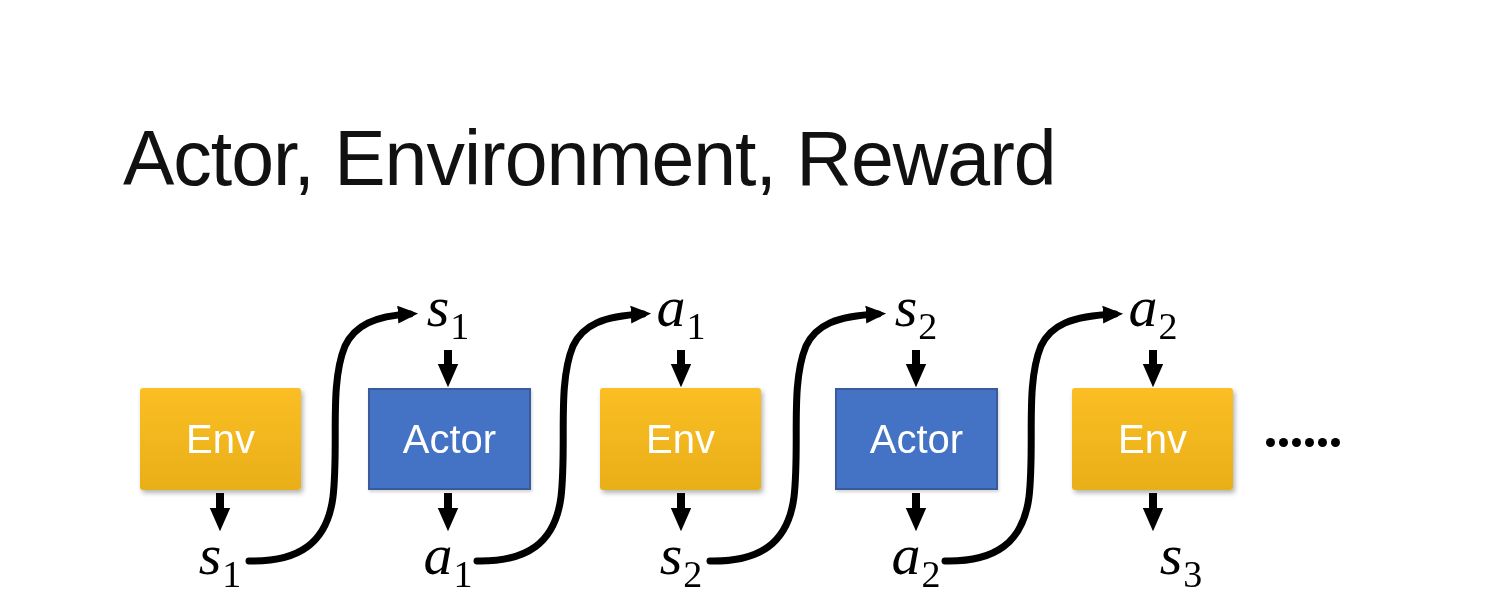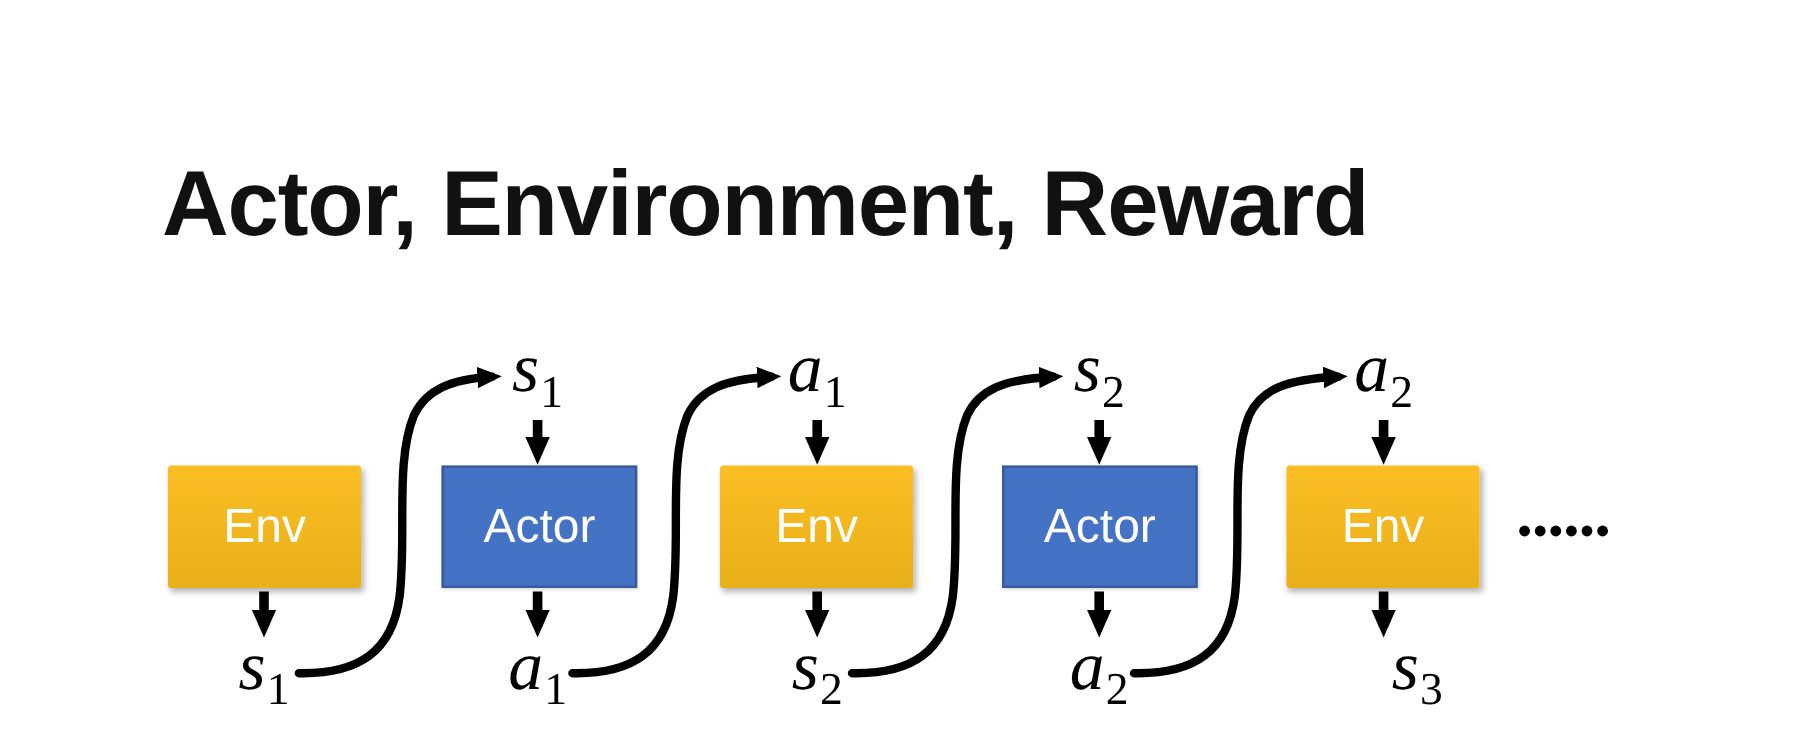--- a/index.html
+++ b/index.html
@@ -6,23 +6,23 @@
   .canvas{
     position:relative;
     width:1500px;height:608px;
     background:#ffffff;
     overflow:hidden;
     font-family:"Liberation Sans", sans-serif;
   }
   .slide-title{
     position:absolute;
     left:119px;top:110px;
-    margin:16px;
+    margin:4px;
     font-size:77px;
-    font-weight:700;
+    font-weight:400;
     letter-spacing:-1px;
     color:var(--title-color,#111);
     white-space:nowrap;
   }
   .box{
     position:absolute;
     top:388px;
     height:102px;
     display:flex;align-items:center;justify-content:center;
     box-sizing:border-box;

